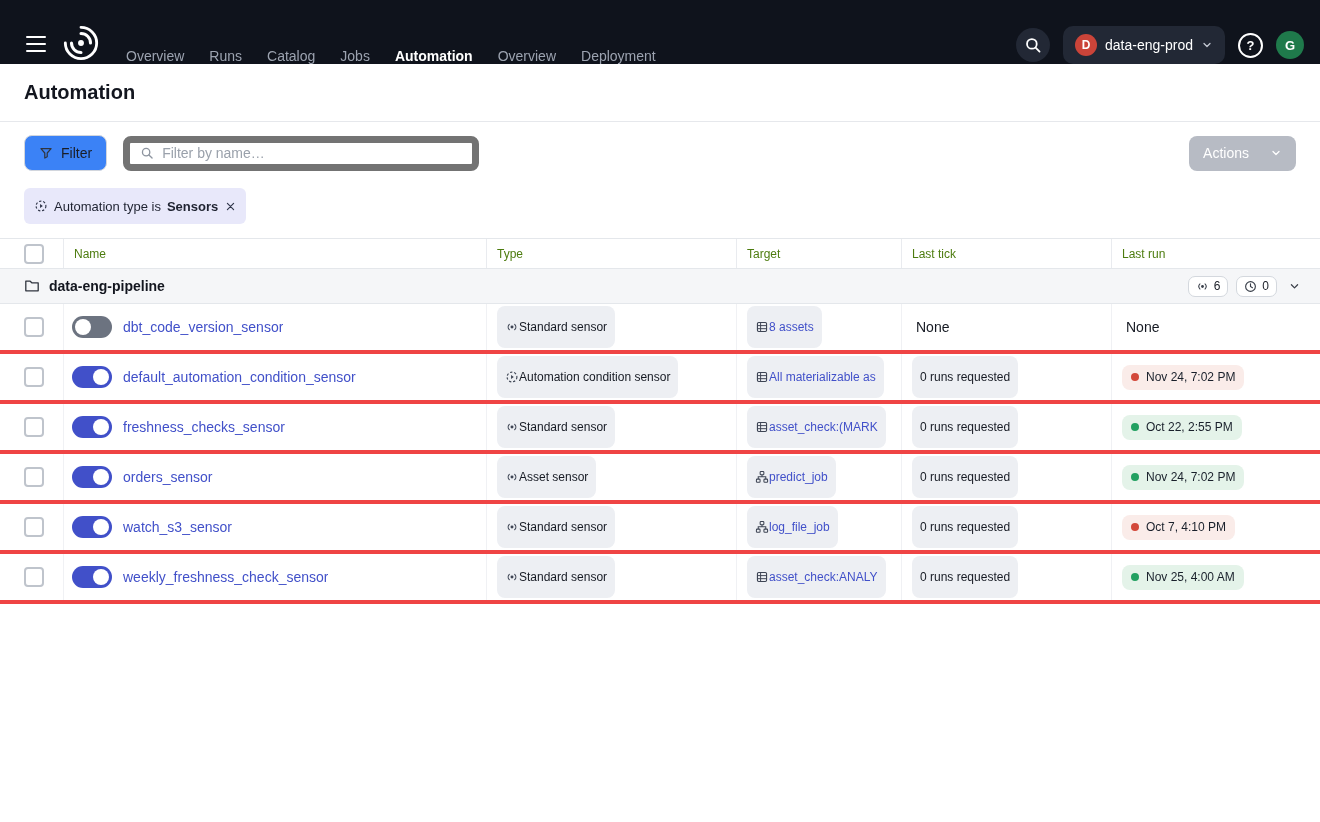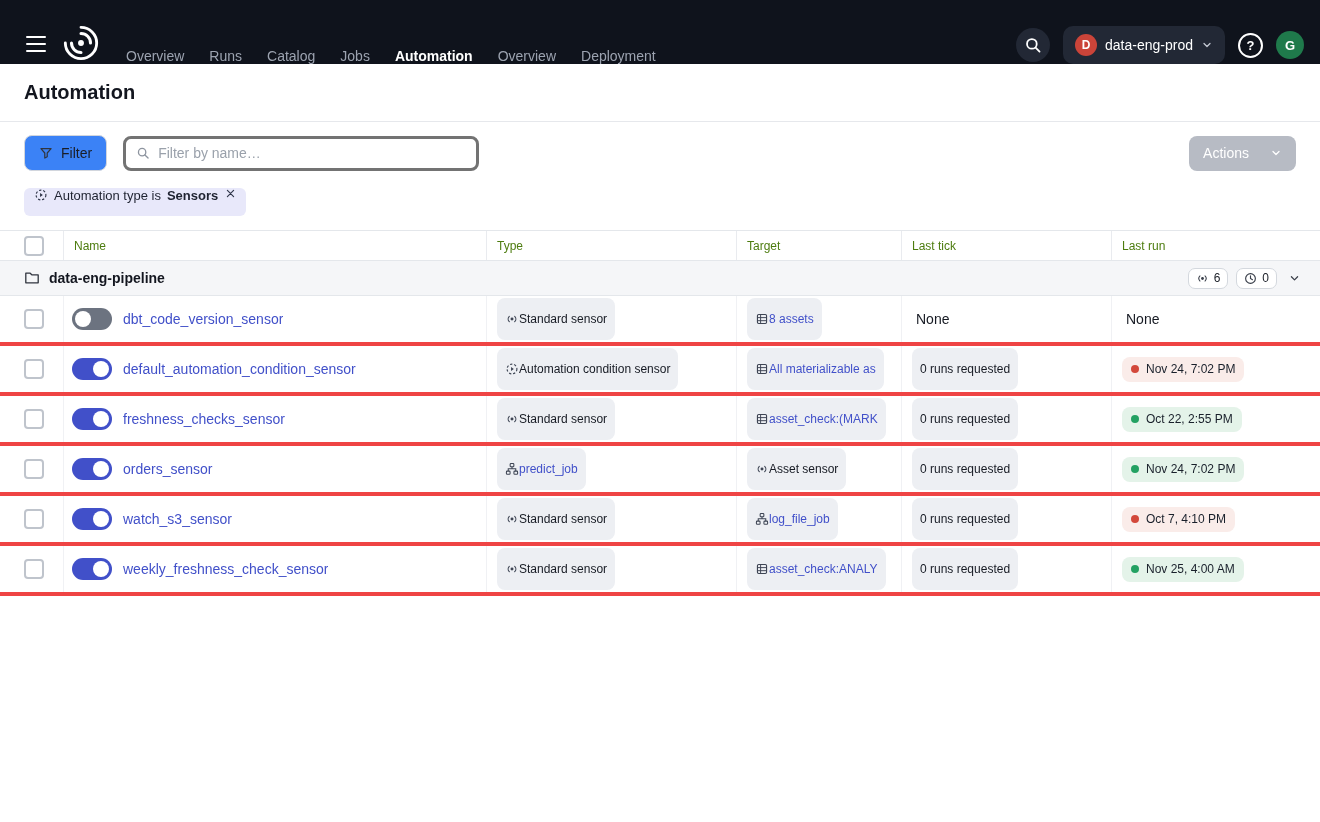--- a/index.html
+++ b/index.html
@@ -32,31 +32,31 @@
   
   .titlebar { height:58px; display:flex; align-items:center; padding:0 24px; border-bottom:1px solid #E6E8EC; background:#fff; }
   .titlebar h1 { font-size:20px; font-weight:700; color:#13161F; }
 
   
   .toolbar { display:flex; align-items:center; gap:16px; padding:13px 24px; }
   .btn-filter { display:flex; align-items:center; gap:8px; height:36px; padding:0 14px; cursor:pointer;
     border:1px solid #D2D6DD; border-radius:8px; background:#3b82f6; font-size:14px; color:#1A1E27; }
   .btn-filter .ficon { display:flex; color:#30353F; }
   .search-box { display:flex; align-items:center; gap:8px; width:356px; height:35px;
-    border:3px solid #737373; border-radius:8px; padding:0 10px; background:#fff; color:#8D949F; }
+    border:7px solid #737373; border-radius:8px; padding:0 10px; background:#fff; color:#8D949F; }
   .search-box input { border:none; outline:none; font-size:14px; color:#1A1E27; flex:1; background:transparent; }
   .search-box input::placeholder { color:#9AA1AB; }
   .btn-actions { margin-left:auto; display:flex; align-items:center; gap:21px; height:35px; padding:0 14px;
     background:#B7BBC4; color:#fff; border:none; border-radius:8px; font-size:14px; cursor:pointer; }
   .btn-actions .chev { display:flex; color:#fff; }
 
   
   .tagrow { padding:4px 24px 14px; border-bottom:1px solid #E4E7EB; }
-  .filter-chip { display:inline-flex; gap:6px; background:#E8E8FA; border-radius:6px;
-    height:28px; padding:0 10px; font-size:13px; color:#1E2230; }
+  .filter-chip { display:inline-flex; align-items:center; gap:6px; background:#E8E8FA; border-radius:6px;
+    height:36px; padding:0 10px; font-size:13px; color:#1E2230; }
   .filter-chip .cicon { display:flex; color:#2F3548; }
   .filter-chip b { font-weight:700; }
   .filter-chip .x { display:flex; cursor:pointer; color:#30364A; margin-left:1px; }
 
   
   .thead, .trow { display:grid; grid-template-columns:64px 423px 250px 165px 210px 1fr; align-items:stretch; }
   .thead { height:30px; border-bottom:1px solid #E4E7EB; }
   .hcell { font-size:12px; color:#4d7c0f; padding:0 10px; display:flex; align-items:center;
     border-right:1px solid #E9EBEF; white-space:nowrap; }
   .hcell:last-child { border-right:none; }
@@ -382,44 +382,44 @@
     <div class="cell c-check">
       <span class="checkbox"></span>
     </div>
     <div class="cell c-name">
       <span class="toggle on">
             <span class="knob"></span>
           </span>
       <a class="name-link">orders_sensor</a>
     </div>
     <div class="cell">
+      <span class="chip">
+            <span class="cicon">
+              <svg width="14" height="14" viewBox="0 0 16 16">
+                <circle cx="8" cy="8" r="1.7" fill="currentColor"></circle>
+                <path d="M4.9 4.9A4.4 4.4 0 0 0 4.9 11.1M11.1 4.9A4.4 4.4 0 0 1 11.1 11.1" fill="none" stroke="currentColor" stroke-width="1.3" stroke-linecap="round"></path>
+              </svg>
+            </span>
+            <span>Asset sensor</span>
+          </span>
+    </div>
+    <div class="cell">
       <span class="chip chip-target">
             <span class="cicon">
               <svg width="14" height="14" viewBox="0 0 16 16">
                 <rect x="5.9" y="1.8" width="4.2" height="3.6" rx="0.9" fill="none" stroke="currentColor" stroke-width="1.2"></rect>
                 <rect x="1.6" y="10.4" width="4.2" height="3.6" rx="0.9" fill="none" stroke="currentColor" stroke-width="1.2"></rect>
                 <rect x="10.2" y="10.4" width="4.2" height="3.6" rx="0.9" fill="none" stroke="currentColor" stroke-width="1.2"></rect>
                 <path d="M8 5.4v2.4M8 7.8H3.7v2.6M8 7.8h4.3v2.6" fill="none" stroke="currentColor" stroke-width="1.2"></path>
               </svg>
             </span>
             <span class="tlabel">predict_job</span>
           </span>
     </div>
     <div class="cell">
-      <span class="chip">
-            <span class="cicon">
-              <svg width="14" height="14" viewBox="0 0 16 16">
-                <circle cx="8" cy="8" r="1.7" fill="currentColor"></circle>
-                <path d="M4.9 4.9A4.4 4.4 0 0 0 4.9 11.1M11.1 4.9A4.4 4.4 0 0 1 11.1 11.1" fill="none" stroke="currentColor" stroke-width="1.3" stroke-linecap="round"></path>
-              </svg>
-            </span>
-            <span>Asset sensor</span>
-          </span>
-    </div>
-    <div class="cell">
           <span class="chip">
             <span>0 runs requested</span>
           </span>
         </div>
     <div class="cell">
           <span class="runchip success">
             <span class="dot"></span>
             <span>Nov 24, 7:02 PM</span>
           </span>
         </div>

